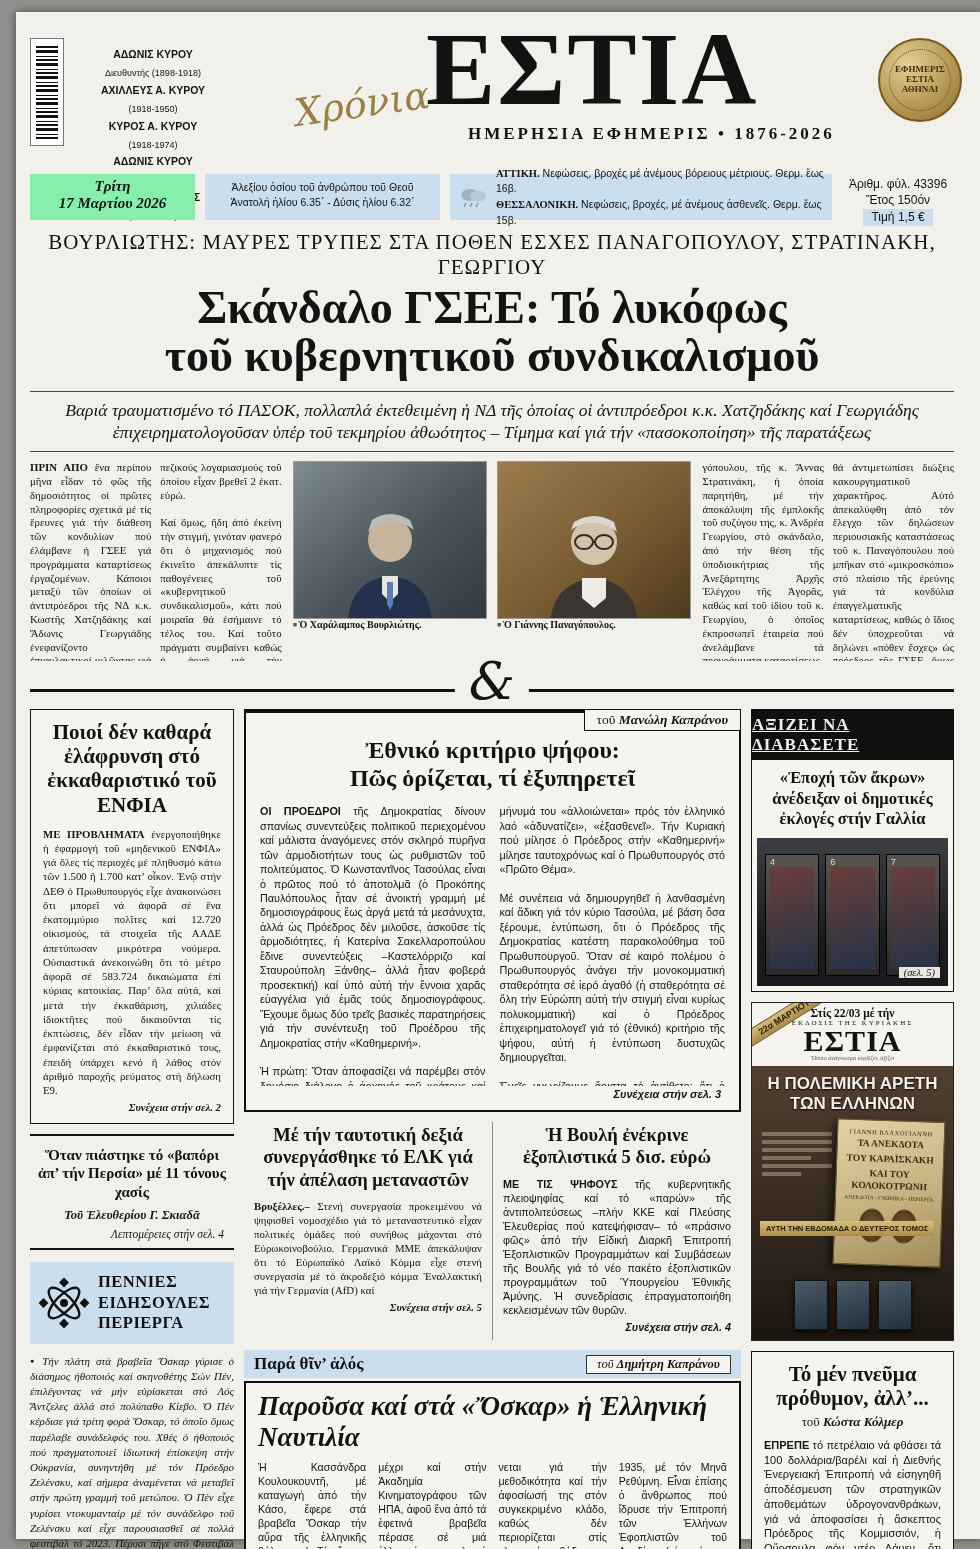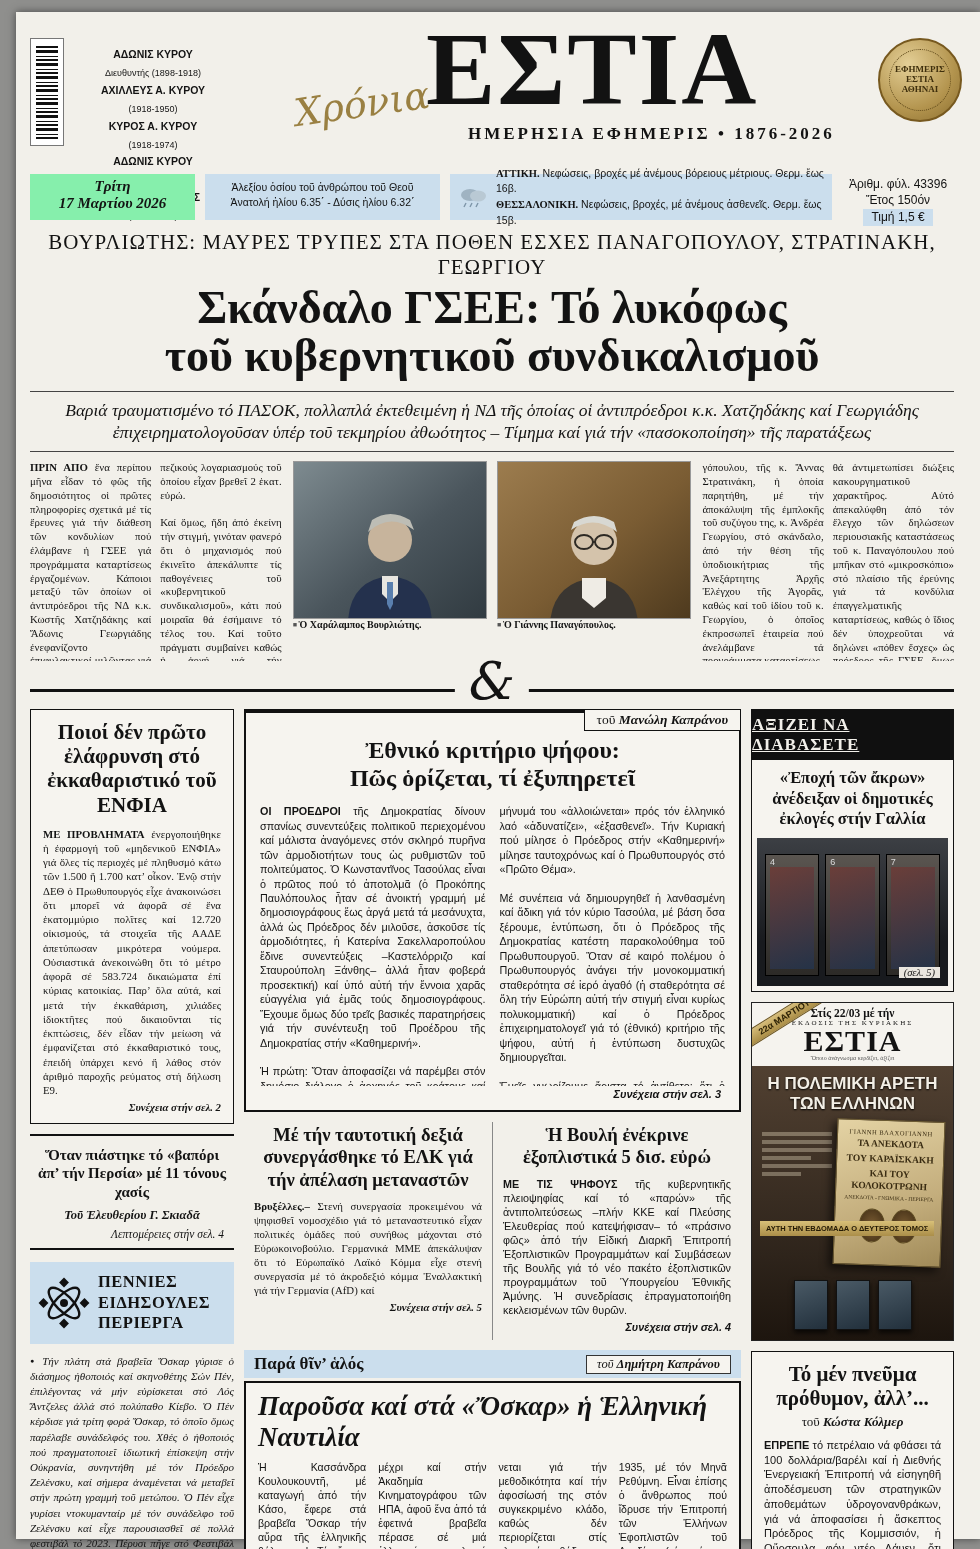--- a/index.html
+++ b/index.html
@@ -275,21 +275,21 @@
 
   <div class="ampdiv">
     <div class="rule"></div>
     <div class="amp">&amp;</div>
   </div>
 
   <div class="middle">
 
     <div>
       <div class="box enfia">
-        <h2>Ποιοί δέν πρῶτο ἐλάφρυνση στό ἐκκαθαριστικό τοῦ ΕΝΦΙΑ</h2>
+        <h2>Ποιοί δέν καθαρά ἐλάφρυνση στό ἐκκαθαριστικό τοῦ ΕΝΦΙΑ</h2>
         <div class="smallbody">
           <span class="lede">ΜΕ ΠΡΟΒΛΗΜΑΤΑ</span><span> ἐνεργοποιήθηκε ἡ ἐφαρμογή τοῦ «μηδενικοῦ ΕΝΦΙΑ» γιά ὅλες τίς περιοχές μέ πληθυσμό κάτω τῶν 1.500 ἤ 1.700 κατ’ οἶκον. Ἐνῷ στήν ΔΕΘ ὁ Πρωθυπουργός εἶχε ἀνακοινώσει ὅτι μπορεῖ νά ἀφορᾶ σέ ἕνα ἑκατομμύριο πολῖτες καί 12.720 οἰκισμούς, τά στοιχεῖα τῆς ΑΑΔΕ ἀπετύπωσαν μικρότερα νούμερα. Οὐσιαστικά ἀνεκοινώθη ὅτι τό μέτρο ἀφορᾶ σέ 583.724 δικαιώματα ἐπί κύριας κατοικίας. Παρ’ ὅλα αὐτά, καί μετά τήν ἐκκαθάριση, χιλιάδες ἰδιοκτῆτες πού δικαιοῦνται τίς ἐκπτώσεις, δέν εἶδαν τήν μείωση νά ἐμφανίζεται στό ἐκκαθαριστικό τους, ἐπειδή ὑπάρχει κενό ἤ λάθος στόν ἀριθμό παροχῆς ρεύματος στή δήλωση Ε9.</span>
           <span class="contnote">Συνέχεια στήν σελ. 2</span>
         </div>
       </div>
 
       <div class="teaser">
         <h3>Ὅταν πιάστηκε τό «βαπόρι ἀπ’ τήν Περσία» μέ 11 τόνους χασίς</h3>
         <div class="auth">Τοῦ Ἐλευθερίου Γ. Σκιαδᾶ</div>
         <div class="det">Λεπτομέρειες στήν σελ. 4</div>

